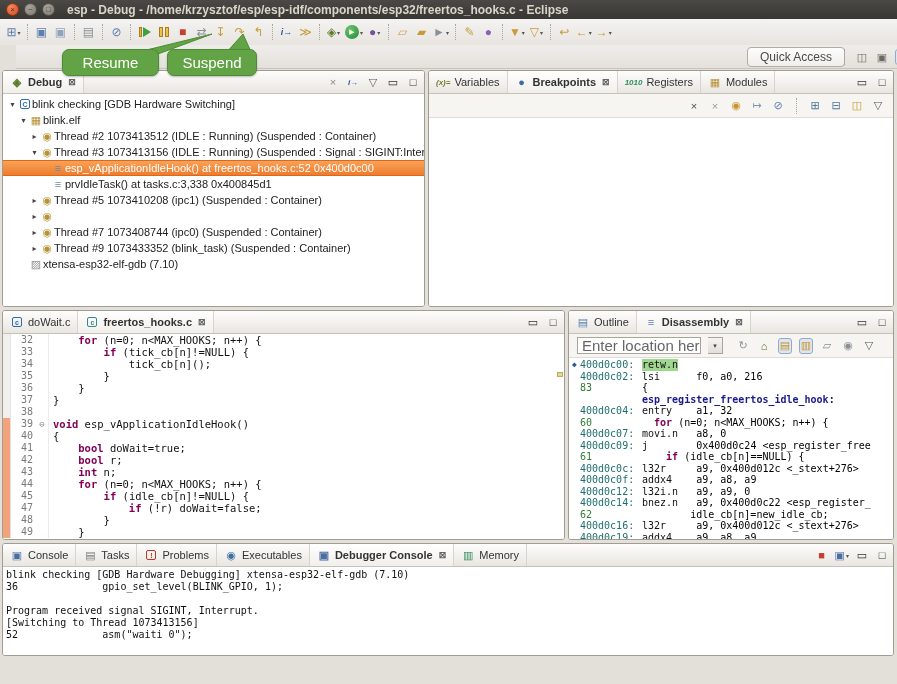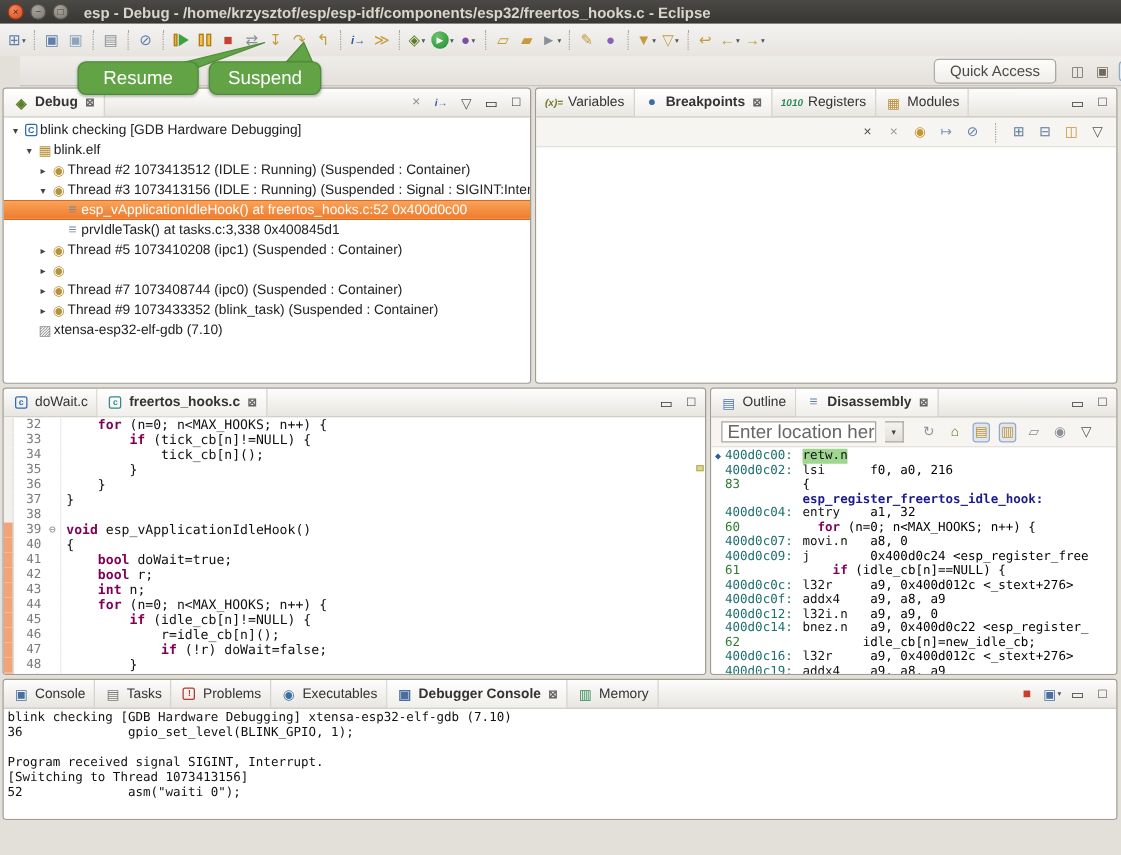--- a/index.html
+++ b/index.html
@@ -275,21 +275,21 @@
         </span>
       </div>
   </div>
   <div class="tree" id="debug-tree">
       <div class="trow">
         <span style="width: 4px; flex: 0 0 auto;"></span>
         <span class="texp">▾</span>
         <span class="vicon">
           <span class="icbox" style="color: rgb(45, 107, 176);">C</span>
         </span>
-        <span>blink checking [GDB Hardware Debugging]</span>
+        <span>blink checking [GDB Hardware Switching]</span>
       </div>
       <div class="trow">
         <span style="width: 15px; flex: 0 0 auto;"></span>
         <span class="texp">▾</span>
         <span class="vicon" style="color: rgb(184, 146, 58);">▦</span>
         <span>blink.elf</span>
       </div>
       <div class="trow">
         <span style="width: 26px; flex: 0 0 auto;"></span>
         <span class="texp">▸</span>
@@ -513,26 +513,20 @@
         <span class="erul mark"></span>
         <span class="elnum">44</span>
         <span class="efold"></span>
         <span class="ecodetxt">    <span class="kw">for</span> (n=0; n&lt;MAX_HOOKS; n++) {</span>
       </div>
       <div class="eline">
         <span class="erul mark"></span>
         <span class="elnum">45</span>
         <span class="efold"></span>
         <span class="ecodetxt">        <span class="kw">if</span> (idle_cb[n]!=NULL) {</span>
-      </div>
-      <div class="eline">
-        <span class="erul mark"></span>
-        <span class="elnum">46</span>
-        <span class="efold"></span>
-        <span class="ecodetxt">            r=idle_cb[n]();</span>
       </div>
       <div class="eline">
         <span class="erul mark"></span>
         <span class="elnum">47</span>
         <span class="efold"></span>
         <span class="ecodetxt">            <span class="kw">if</span> (!r) doWait=false;</span>
       </div>
       <div class="eline">
         <span class="erul mark"></span>
         <span class="elnum">48</span>

